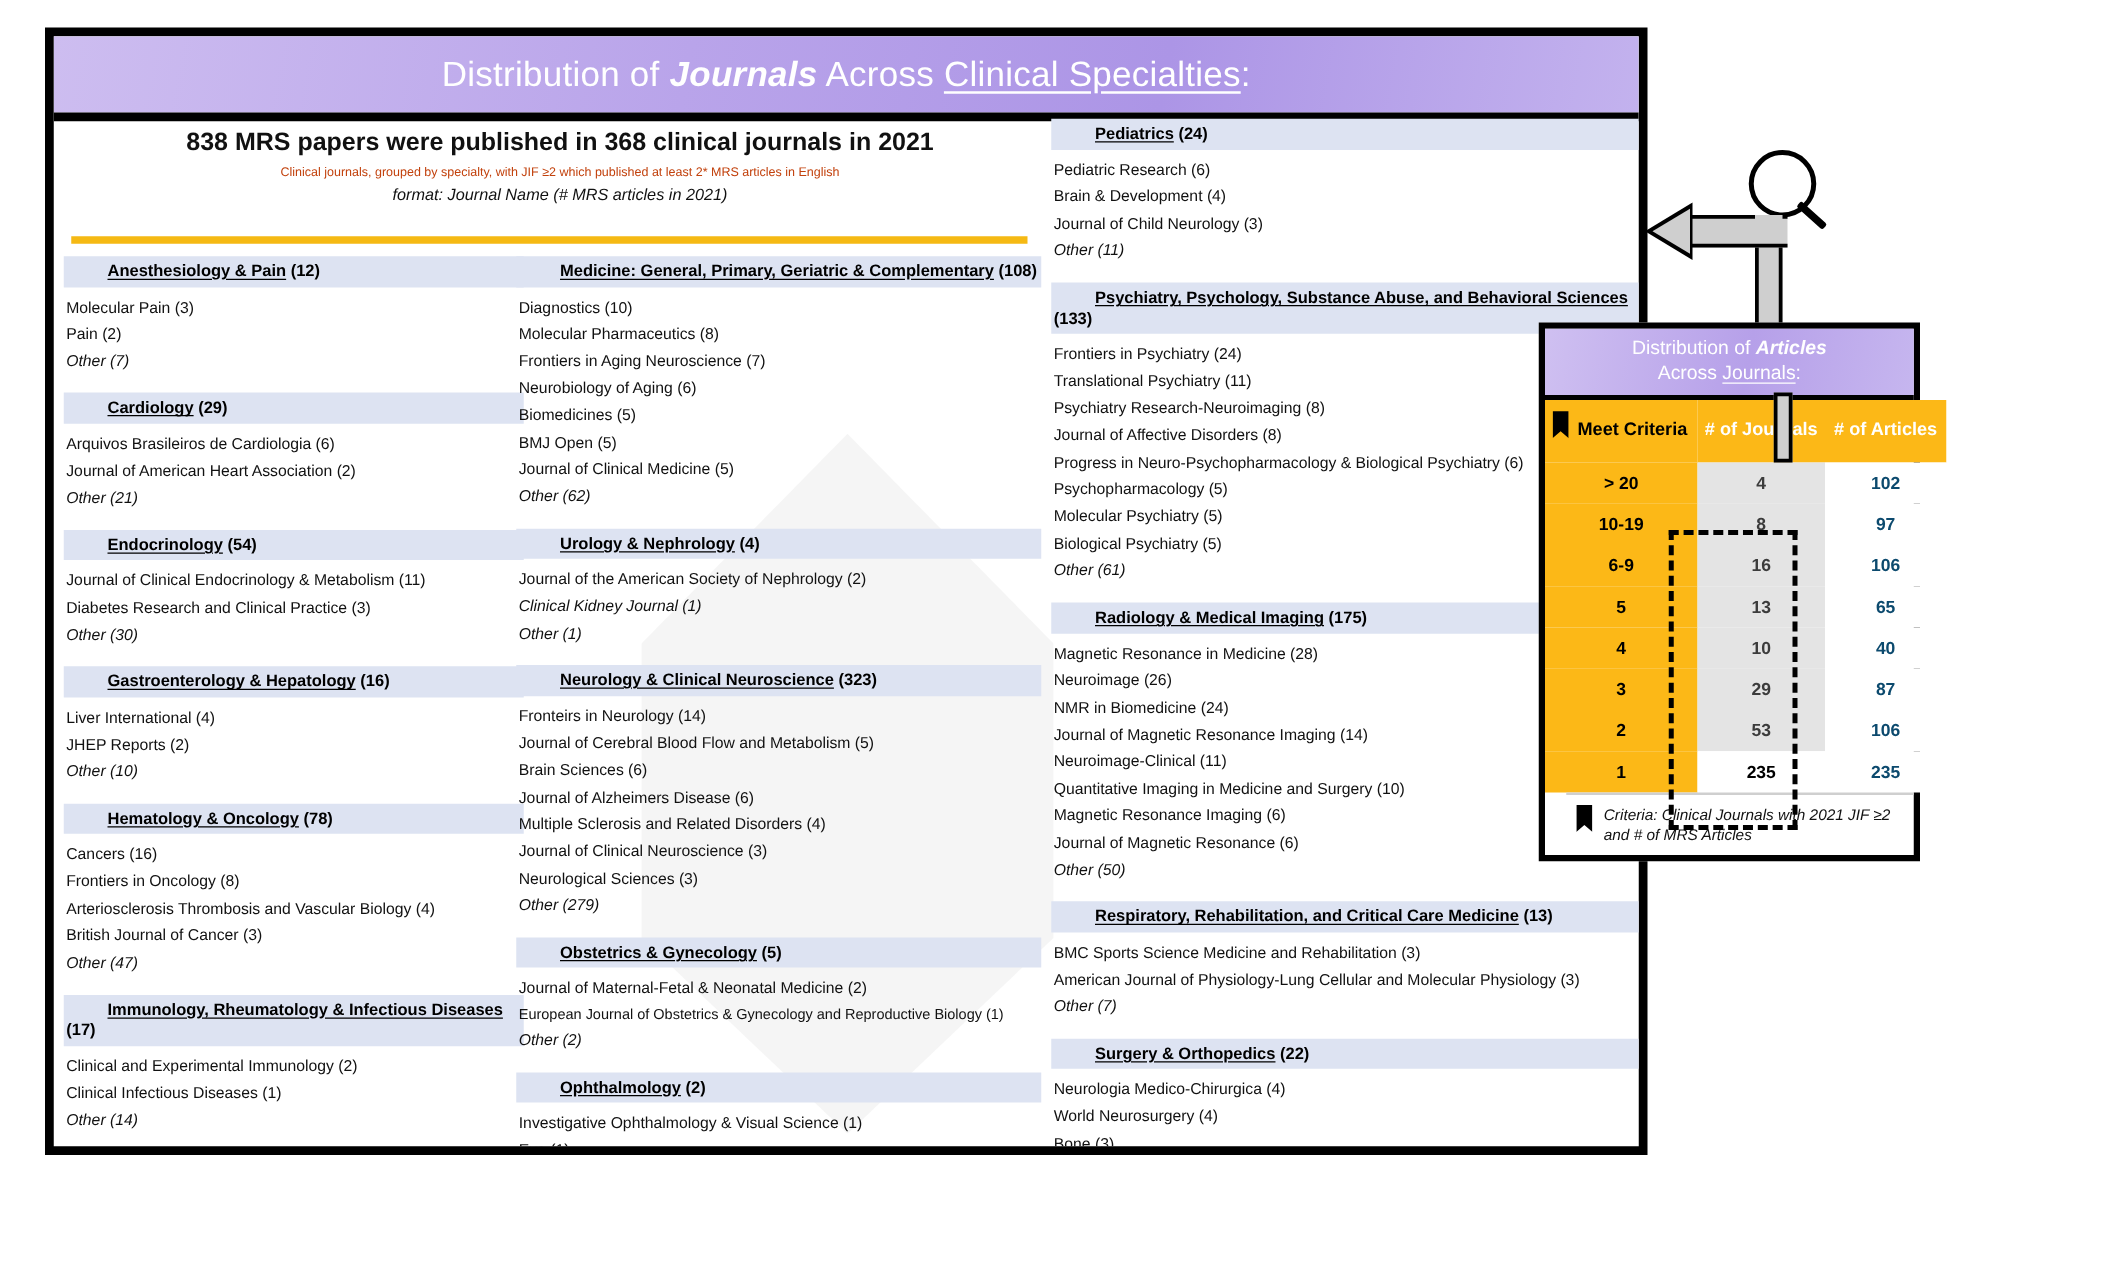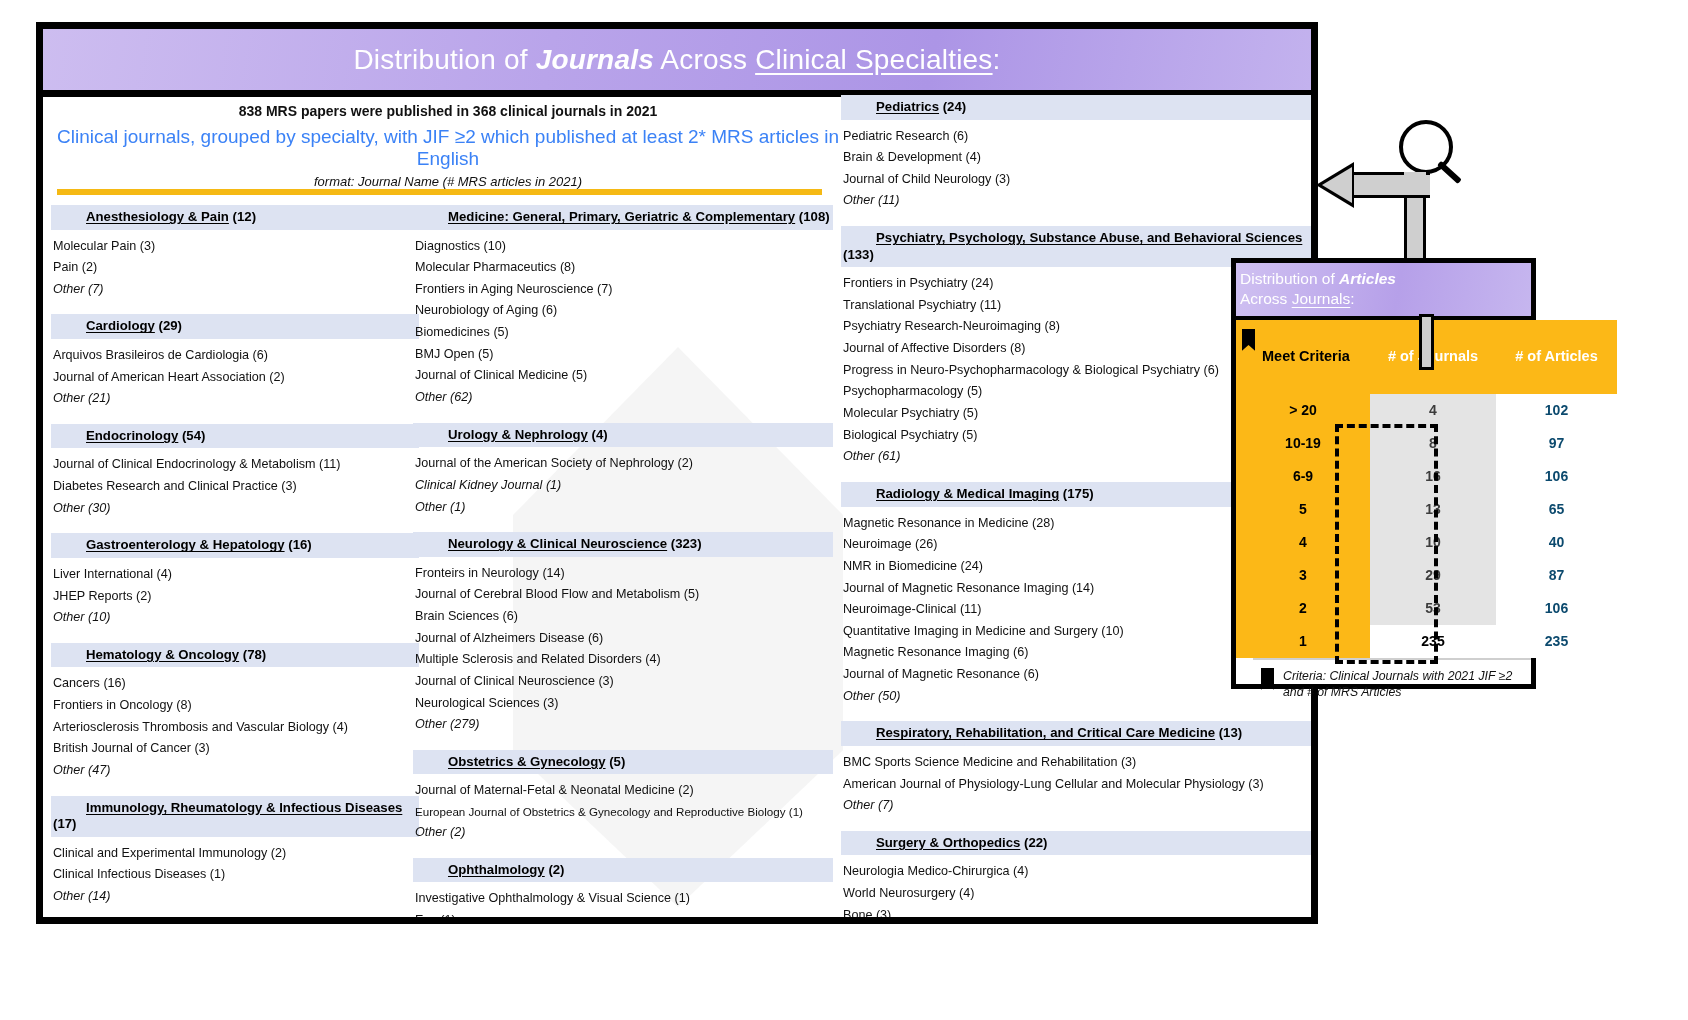--- a/index.html
+++ b/index.html
@@ -50,22 +50,22 @@
     pointer-events:none;
     z-index:0;
   }
 
   #body-area{position:relative;z-index:1;height:calc(100% - 68px);}
 
   
   #intro{
     position:absolute;left:10px;top:6px;width:790px;text-align:center;
   }
-  #intro .l1{font-size:14px;font-weight:bold;color:#111;margin-bottom:7px;}
-  #intro .l2{font-size:19px;color:#3b82f6;margin-bottom:4px;}
+  #intro .l1{font-size:20px;font-weight:bold;color:#111;margin-bottom:7px;}
+  #intro .l2{font-size:10px;color:#c2410c;margin-bottom:4px;}
   #intro .l3{font-size:13px;font-style:italic;font-weight:normal;color:#111;}
   #gold-rule{
     position:absolute;left:14px;top:92px;width:765px;height:6px;background:#f5b914;
   }
 
   
   .col{position:absolute;top:0;}
   #col1{left:8px;width:368px;}
   #col2{left:370px;width:420px;}
   #col3{left:798px;width:470px;}
@@ -126,30 +126,30 @@
     position:absolute;left:1404px;top:172px;width:22px;height:6px;background:#cfcfcf;z-index:6;
   }
 
   
   #inset{
     position:absolute;left:1231px;top:258px;width:305px;height:431px;
     border:5px solid #000;box-sizing:border-box;background:#fff;z-index:8;
   }
   #inset-title{
     background:linear-gradient(100deg,#cfc0f1 0%,#b6a0e9 55%,#c6b6ef 100%);
-    color:#fff;text-align:left;font-size:15.5px;line-height:1.28;
+    color:#fff;text-align:center;font-size:15.5px;line-height:1.28;
     padding:6px 4px 7px 4px;border-bottom:4px solid #000;
   }
   #inset-title .it{font-style:italic;font-weight:bold;}
   #inset-title .ul{text-decoration:underline;text-underline-offset:3px;}
 
   table#tbl{border-collapse:collapse;width:100%;table-layout:fixed;}
   table#tbl th{
     background:#fcb817;height:50px;font-size:14.5px;line-height:1.18;
-    vertical-align:middle;padding:12px;
+    vertical-align:middle;padding:0;
   }
   table#tbl th.c1{color:#000;text-align:left;padding-left:26px;position:relative;}
   table#tbl th.c2,table#tbl th.c3{color:#fff;text-align:center;}
   table#tbl td{height:33px;font-size:14px;font-weight:bold;text-align:center;padding:0;}
   table#tbl td.c1{background:#fcb817;color:#000;}
   table#tbl td.c2{background:#e4e4e4;color:#3c3c3c;}
   table#tbl td.c3{background:#fff;color:#0c4a6e;}
   table#tbl tr.last td.c1{background:#fcb817;}
   table#tbl tr.last td.c2{background:#fff;color:#000;}
   .col1w{width:96px;}

